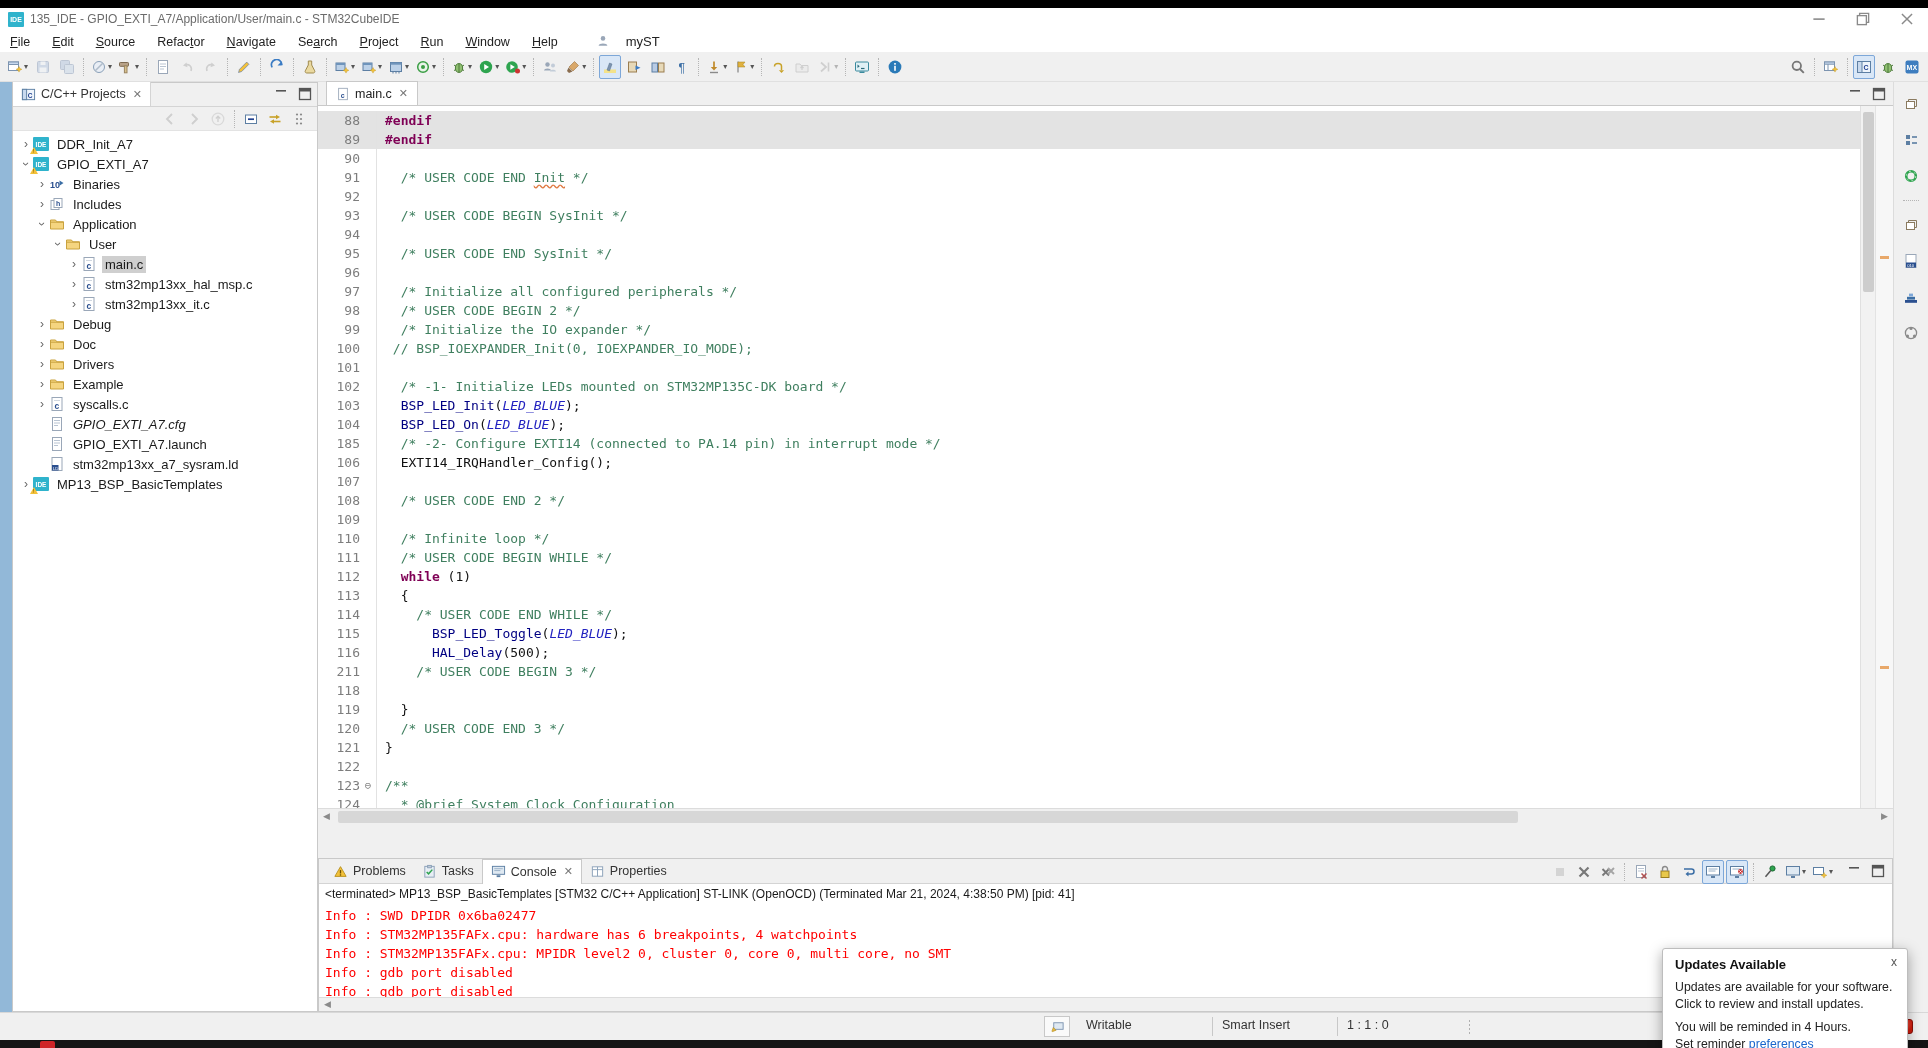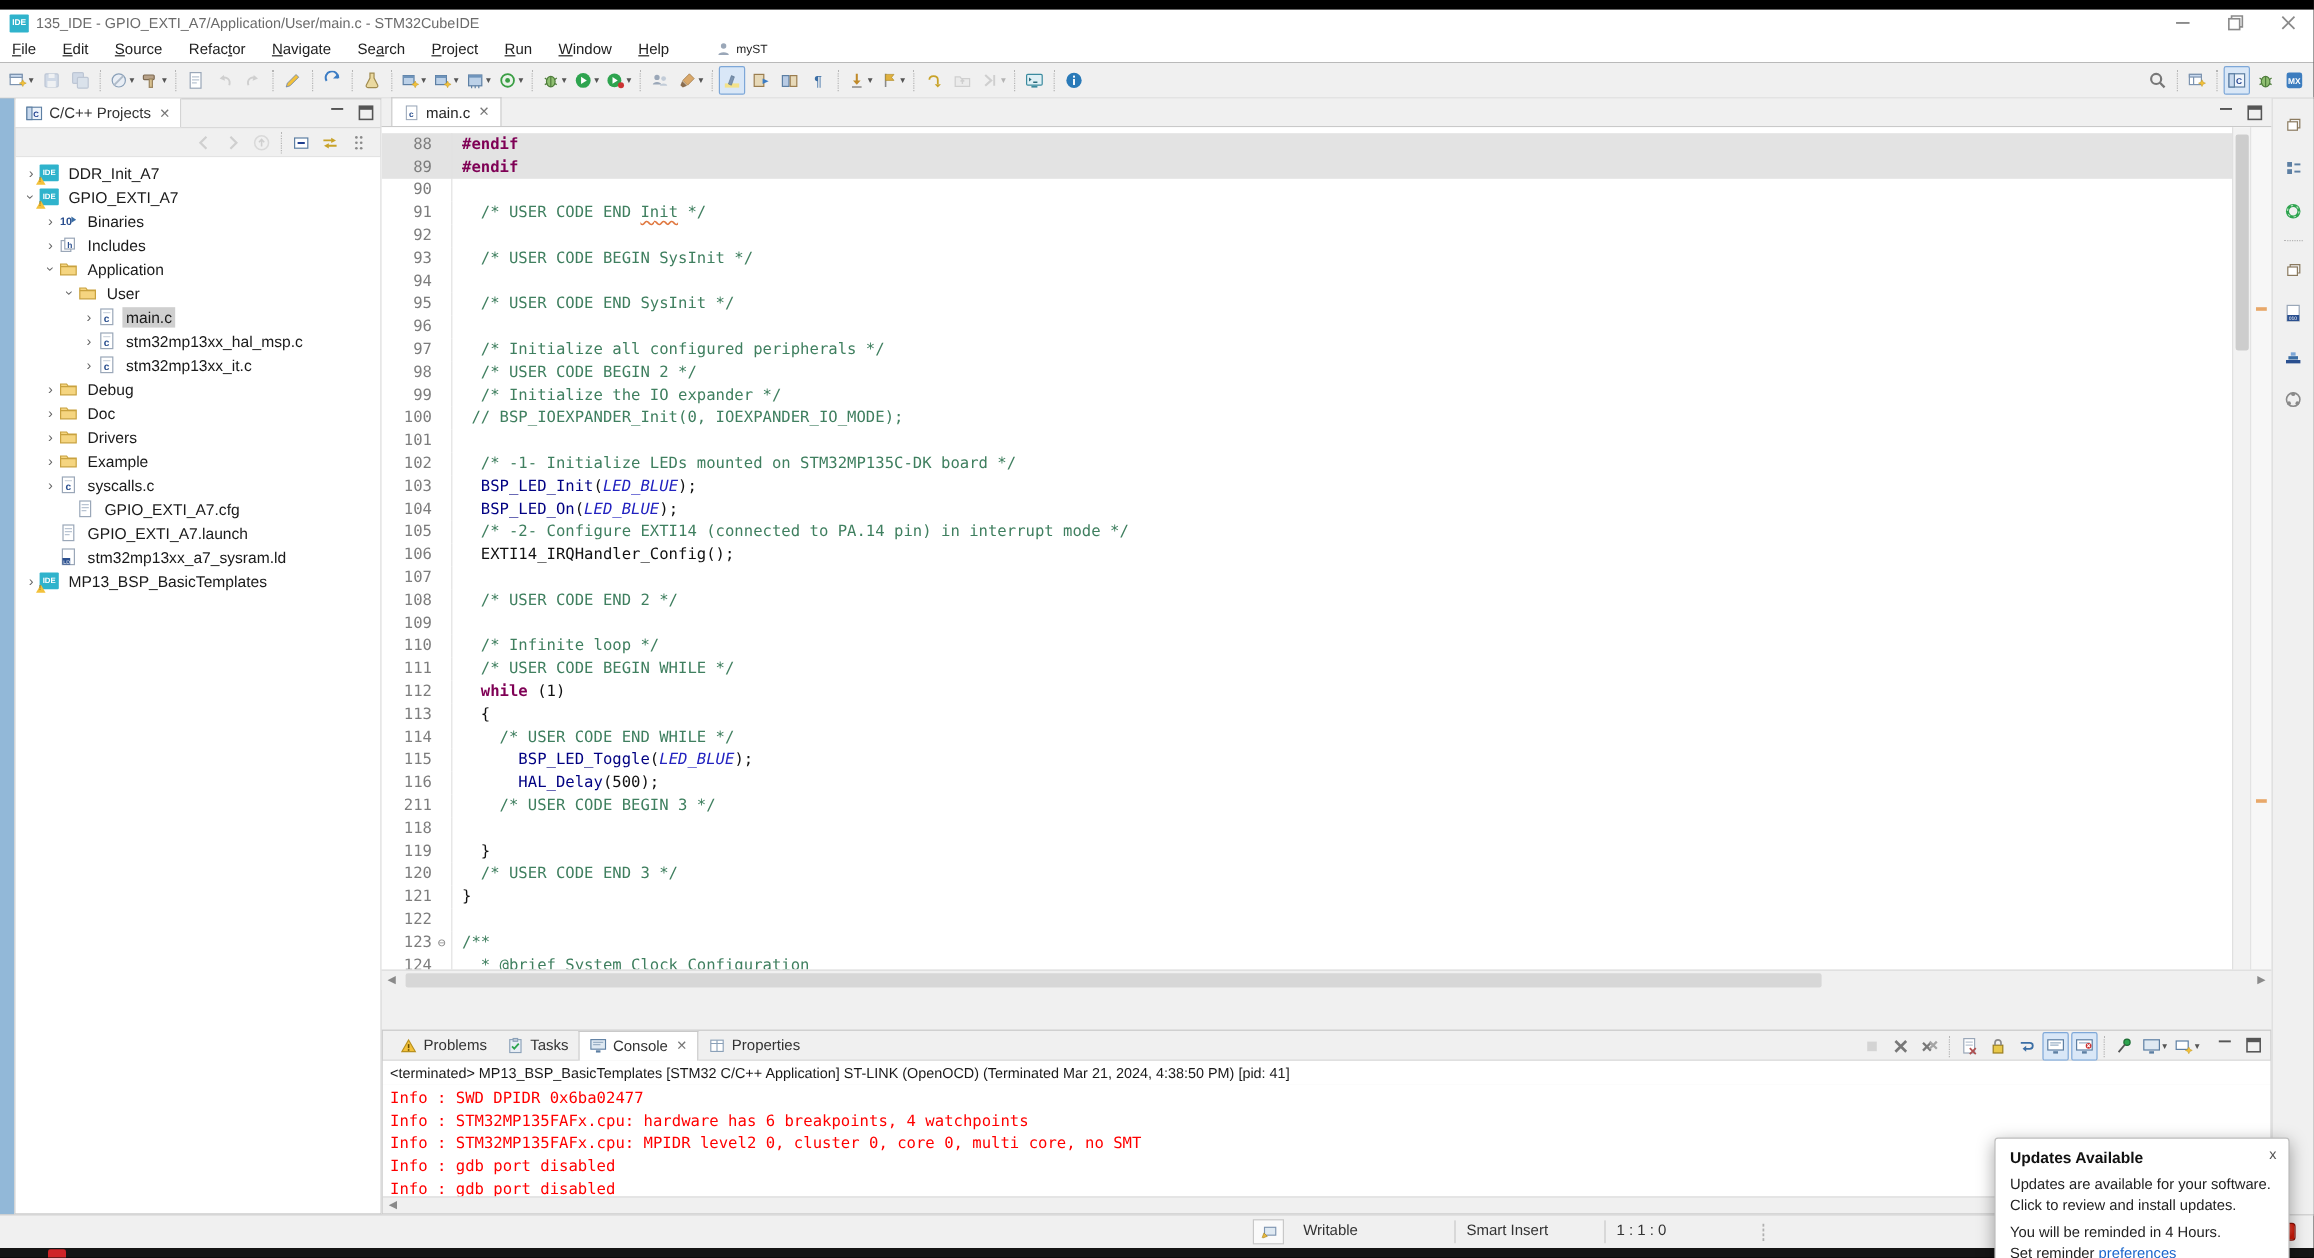--- a/index.html
+++ b/index.html
@@ -13,21 +13,21 @@
   .appbadge { width:16px; height:15px; background:#2fb3cc; color:#fff; font-size:7px; font-weight:bold;
               display:flex; align-items:center; justify-content:center; margin:0 6px 0 8px; border-radius:1px; }
   .titletext { font-size:12px; color:#6b6b6b; }
   .wincontrols { position:absolute; right:12px; top:0; height:22px; display:flex; align-items:center; gap:26px; }
   .wincontrols .wbtn { width:18px; height:16px; display:flex; align-items:center; justify-content:center; }
 
   .menubar { position:absolute; left:0; top:30px; width:1928px; height:22px; background:#fff;
              display:flex; align-items:center; padding-left:10px; }
   .menuitem { font-size:12.5px; color:#222; margin-right:22px; cursor:default; }
   .menuitem u { text-decoration:underline; }
-  .myst { display:flex; align-items:center; gap:4px; margin-left:16px; font-size:10px; color:#222; }
+  .myst { display:flex; align-items:center; gap:16px; margin-left:16px; font-size:13px; color:#222; }
 
   .toolbar { position:absolute; left:0; top:52px; width:1928px; height:30px; background:#f0f0f0;
              border-bottom:1px solid #e0e0e0; display:flex; align-items:center; padding-left:4px; }
   .tbtn { height:24px; min-width:22px; display:flex; align-items:center; justify-content:center;
           border:1px solid transparent; border-radius:2px; padding:0 1px; margin:0 1px; }
   .tbtn svg { width:16px; height:16px; }
   .tbtn .dd { font-size:8px; color:#555; margin-left:1px; }
   .tbtn.dis { opacity:.38; }
   .tbtn.act { background:#d9e7f7; border-color:#7da7d8; }
   .tsep { width:1px; height:18px; border-left:1px dotted #b5b5b5; margin:0 4px; }
@@ -753,21 +753,21 @@
             <span class="texp">›</span>
             <span class="ticon"><span style="display: inline-flex;">
                 <svg width="16" height="16" viewBox="0 0 16 16">
                   <rect x="3" y="1.5" width="10" height="13" fill="#fff" stroke="#9aa7b8"></rect>
                   <line x1="5" y1="4.5" x2="11" y2="4.5" stroke="#d0d7e0"></line>
                   <text x="5.5" y="12.5" font-size="8.5" font-weight="bold" fill="#2a4f8f">c</text>
                 </svg>
               </span></span>
             <span class="tlabel">syscalls.c</span>
           </div>
-          <div class="trow" style="padding-left: 36px;">
+          <div class="trow" style="padding-left: 22px; font-style: italic;">
             <span class="texp"></span>
             <span class="ticon"><span style="display: inline-flex;">
                 <svg width="16" height="16" viewBox="0 0 16 16">
                   <rect x="3.5" y="1.5" width="9" height="13" fill="#fff" stroke="#9aa7b8"></rect>
                   <line x1="5" y1="4.5" x2="11" y2="4.5" stroke="#b9c4d2"></line>
                   <line x1="5" y1="7" x2="11" y2="7" stroke="#b9c4d2"></line>
                   <line x1="5" y1="9.5" x2="9" y2="9.5" stroke="#b9c4d2"></line>
                 </svg>
               </span></span>
             <span class="tlabel">GPIO_EXTI_A7.cfg</span>
@@ -838,21 +838,21 @@
             <div class="line"><span class="lnum">95</span><span class="lfold"></span><span class="lcode"><span class="tok-cm">  /* USER CODE END SysInit */</span></span></div>
             <div class="line"><span class="lnum">96</span><span class="lfold"></span><span class="lcode"></span></div>
             <div class="line"><span class="lnum">97</span><span class="lfold"></span><span class="lcode"><span class="tok-cm">  /* Initialize all configured peripherals */</span></span></div>
             <div class="line"><span class="lnum">98</span><span class="lfold"></span><span class="lcode"><span class="tok-cm">  /* USER CODE BEGIN 2 */</span></span></div>
             <div class="line"><span class="lnum">99</span><span class="lfold"></span><span class="lcode"><span class="tok-cm">  /* Initialize the IO expander */</span></span></div>
             <div class="line"><span class="lnum">100</span><span class="lfold"></span><span class="lcode"><span class="tok-cm"> // BSP_IOEXPANDER_Init(0, IOEXPANDER_IO_MODE);</span></span></div>
             <div class="line"><span class="lnum">101</span><span class="lfold"></span><span class="lcode"></span></div>
             <div class="line"><span class="lnum">102</span><span class="lfold"></span><span class="lcode"><span class="tok-cm">  /* -1- Initialize LEDs mounted on STM32MP135C-DK board */</span></span></div>
             <div class="line"><span class="lnum">103</span><span class="lfold"></span><span class="lcode"><span class="tok-pl">  </span><span class="tok-fn">BSP_LED_Init</span><span class="tok-pl">(</span><span class="tok-mc">LED_BLUE</span><span class="tok-pl">);</span></span></div>
             <div class="line"><span class="lnum">104</span><span class="lfold"></span><span class="lcode"><span class="tok-pl">  </span><span class="tok-fn">BSP_LED_On</span><span class="tok-pl">(</span><span class="tok-mc">LED_BLUE</span><span class="tok-pl">);</span></span></div>
-            <div class="line"><span class="lnum">105</span><span class="lfold"></span><span class="lcode"><span class="tok-cm">  /* -2- Configure EXTI14 (connected to PA.14 pin) in interrupt mode */</span></span></div>
+            <div class="line"><span class="lnum">185</span><span class="lfold"></span><span class="lcode"><span class="tok-cm">  /* -2- Configure EXTI14 (connected to PA.14 pin) in interrupt mode */</span></span></div>
             <div class="line"><span class="lnum">106</span><span class="lfold"></span><span class="lcode"><span class="tok-pl">  EXTI14_IRQHandler_Config();</span></span></div>
             <div class="line"><span class="lnum">107</span><span class="lfold"></span><span class="lcode"></span></div>
             <div class="line"><span class="lnum">108</span><span class="lfold"></span><span class="lcode"><span class="tok-cm">  /* USER CODE END 2 */</span></span></div>
             <div class="line"><span class="lnum">109</span><span class="lfold"></span><span class="lcode"></span></div>
             <div class="line"><span class="lnum">110</span><span class="lfold"></span><span class="lcode"><span class="tok-cm">  /* Infinite loop */</span></span></div>
             <div class="line"><span class="lnum">111</span><span class="lfold"></span><span class="lcode"><span class="tok-cm">  /* USER CODE BEGIN WHILE */</span></span></div>
             <div class="line"><span class="lnum">112</span><span class="lfold"></span><span class="lcode"><span class="tok-pl">  </span><span class="tok-kw">while</span><span class="tok-pl"> (1)</span></span></div>
             <div class="line"><span class="lnum">113</span><span class="lfold"></span><span class="lcode"><span class="tok-pl">  {</span></span></div>
             <div class="line"><span class="lnum">114</span><span class="lfold"></span><span class="lcode"><span class="tok-cm">    /* USER CODE END WHILE */</span></span></div>
             <div class="line"><span class="lnum">115</span><span class="lfold"></span><span class="lcode"><span class="tok-pl">      </span><span class="tok-fn">BSP_LED_Toggle</span><span class="tok-pl">(</span><span class="tok-mc">LED_BLUE</span><span class="tok-pl">);</span></span></div>

